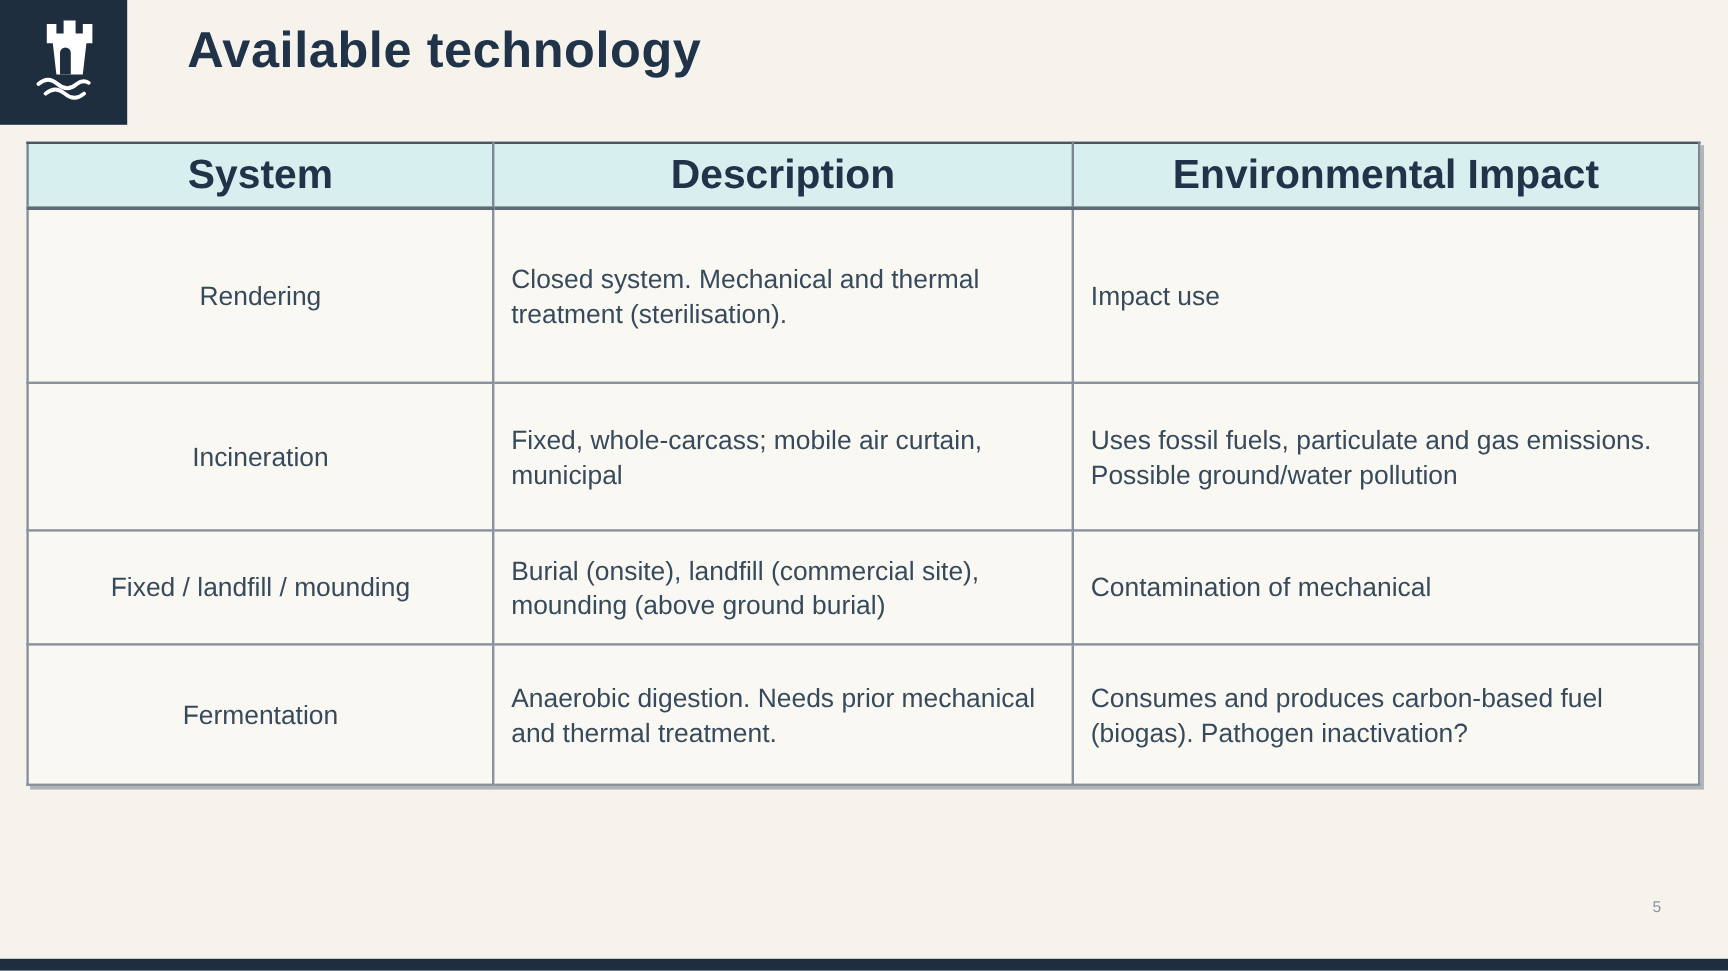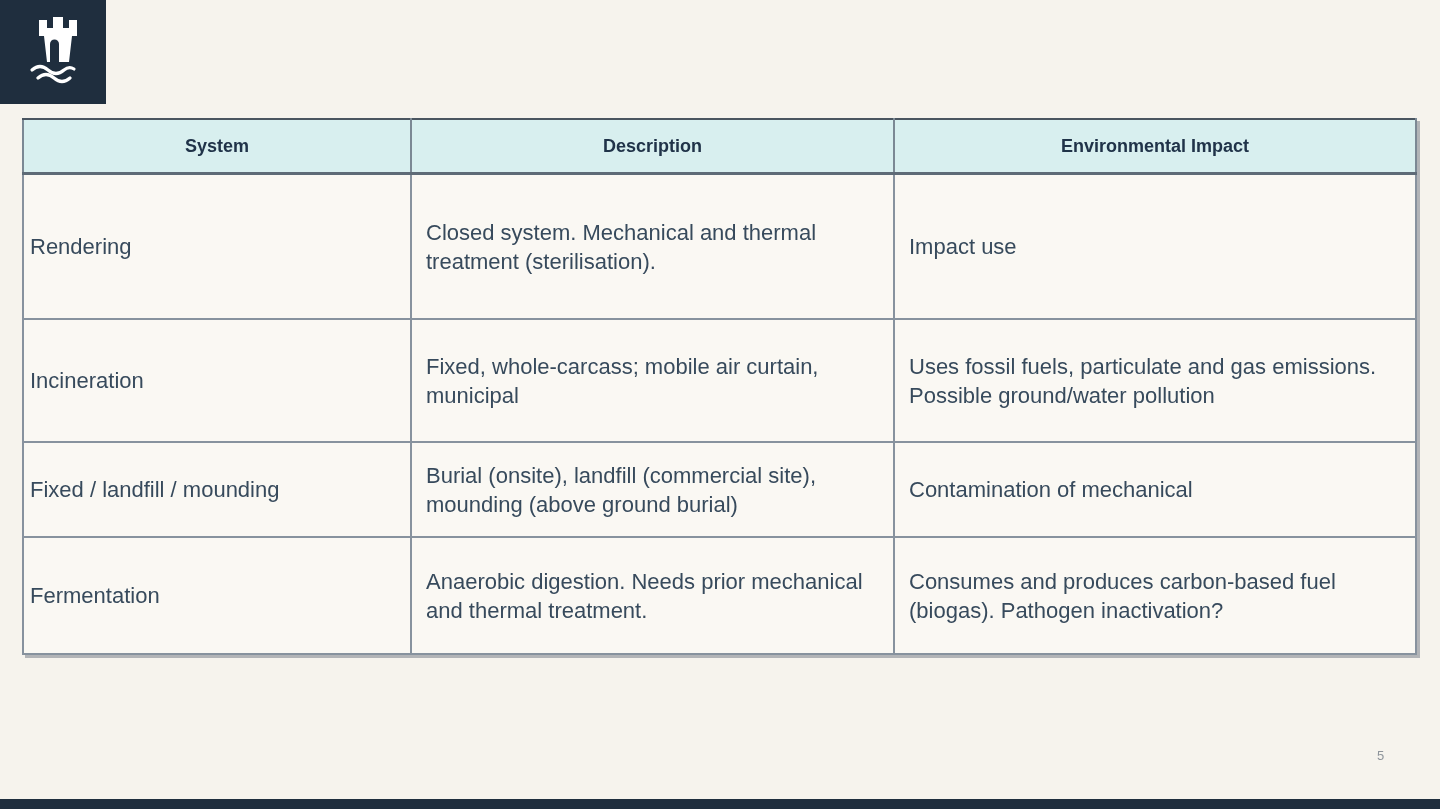--- a/index.html
+++ b/index.html
@@ -30,35 +30,35 @@
     border-collapse:collapse;
     table-layout:fixed;
     background:#faf8f3;
     box-shadow:3px 3px 0 rgba(95,105,118,0.45);
     border:2px solid #67737f;
   }
   .tech-table th {
     height:50px;
     background:#d8efef;
     color:#203349;
-    font-size:18px; font-weight:bold;
+    font-size:34px; font-weight:bold;
     text-align:center; vertical-align:middle;
     border:2px solid #7b8894;
     border-top:2px solid #4a5560;
     border-bottom:3px solid #5e6b77;
   }
   .tech-table td {
     border:2px solid #87929e;
     color:#374a5c;
     font-size:22px;
     line-height:29px;
     vertical-align:middle;
     background:#faf8f3;
   }
-  .tech-table td.col-system { text-align:left; padding:4px 6px; }
+  .tech-table td.col-system { text-align:center; padding:4px 19px; }
   .tech-table td.col-desc,
   .tech-table td.col-impact { text-align:left; padding:6px 16px 6px 14px; }
   
   .tech-table tbody tr:nth-child(1) td { height:131px; }
   .tech-table tbody tr:nth-child(2) td { height:109px; }
   .tech-table tbody tr:nth-child(3) td { height:81px; }
   .tech-table tbody tr:nth-child(4) td { height:103px; }
   .tech-table tbody tr:nth-child(5) td { height:87px; }
   .tech-table tbody tr:nth-child(6) td { height:83px; }
   .page-number {
@@ -82,20 +82,21 @@
         <g fill="#ffffff">
           <path d="M17 6 h8 v8 h6 V3 h10 v11 h6 V6 h8 v16 h-5 l-3 26 h-22 l-3 -26 h-5 z"></path>
         </g>
         <path d="M28 30 a4.5 4.5 0 0 1 9 0 v18 h-9 z" fill="#1f2e3e"></path>
         <path d="M10 56 q8 -7 16 0 q8 7 16 0 q5 -4 10 -1" stroke="#ffffff" stroke-width="3.2" fill="none" stroke-linecap="round"></path>
         <path d="M16 64 q8 -7 16 0 q8 7 16 0" stroke="#ffffff" stroke-width="3.2" fill="none" stroke-linecap="round"></path>
       </svg>
     </span>
   </div>
 
+  <div class="slide-title">Available technology</div>
 
   <div class="table-wrap">
     <table class="tech-table">
       <colgroup>
         <col style="width:388px">
         <col style="width:483px">
         <col style="width:522px">
       </colgroup>
       <thead>
         <tr>

